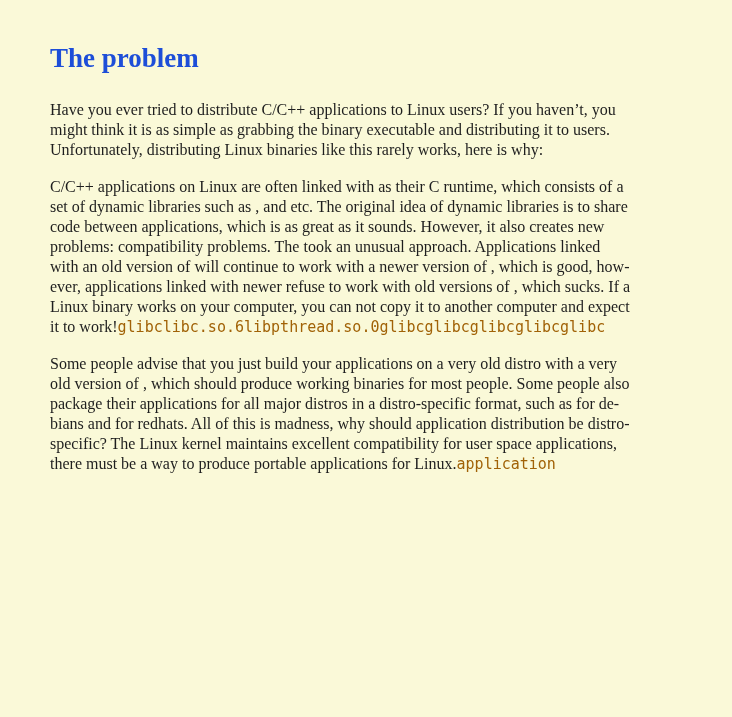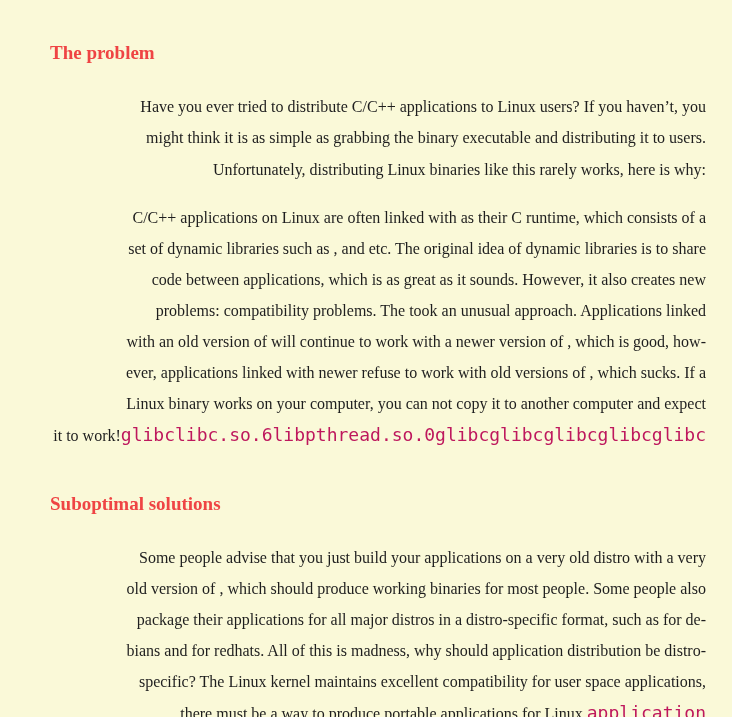--- a/index.html
+++ b/index.html
@@ -15,40 +15,40 @@
     box-sizing: border-box;
     background: #faf9d8;
     padding: 24px 26px 10px 50px;
     overflow: hidden;
     font-family: "Liberation Serif", "DejaVu Serif", serif;
     color: #1e1e1e;
   }
   .section-heading {
     font-family: "Liberation Serif", "DejaVu Serif", serif;
     font-weight: bold;
-    font-size: 19px;
+    font-size: 27px;
     line-height: 1.2;
-    color: #ef4444;
+    color: #1d4ed8;
     margin: 18px 0 26px 0;
   }
   .section-heading.second {
     margin-top: 42px;
   }
   .para {
     font-size: 16px;
-    line-height: 31px;
+    line-height: 20px;
     margin: 0 0 17px 0;
     white-space: pre-line;
-    text-align: right;
+    text-align: left;
     color: #1e1e1e;
   }
   .para .inline-code {
     font-family: "DejaVu Sans Mono", "Liberation Mono", monospace;
-    font-size: 18px;
-    color: #be185d;
+    font-size: 15px;
+    color: #a16207;
     white-space: normal;
     word-break: break-all;
   }
 </style>
 </head>
 <body>
 
 <div class="page">
 
   <div>
@@ -62,21 +62,20 @@
 set of dynamic libraries such as , and etc. The original idea of dynamic libraries is to share
 code between applications, which is as great as it sounds. However, it also creates new
 problems: compatibility problems. The took an unusual approach. Applications linked
 with an old version of will continue to work with a newer version of , which is good, how-
 ever, applications linked with newer refuse to work with old versions of , which sucks. If a
 Linux binary works on your computer, you can not copy it to another computer and expect
 it to work!</span><code class="inline-code">glibclibc.so.6libpthread.so.0glibcglibcglibcglibcglibc</code></p>
   </div>
 
   <div>
-    <h1 class="section-heading second">Suboptimal solutions</h1>
 
     <p class="para"><span>Some people advise that you just build your applications on a very old distro with a very
 old version of , which should produce working binaries for most people. Some people also
 package their applications for all major distros in a distro-specific format, such as for de-
 bians and for redhats. All of this is madness, why should application distribution be distro-
 specific? The Linux kernel maintains excellent compatibility for user space applications,
 there must be a way to produce portable applications for Linux.</span><code class="inline-code">application</code></p>
   </div>
 
 </div>

